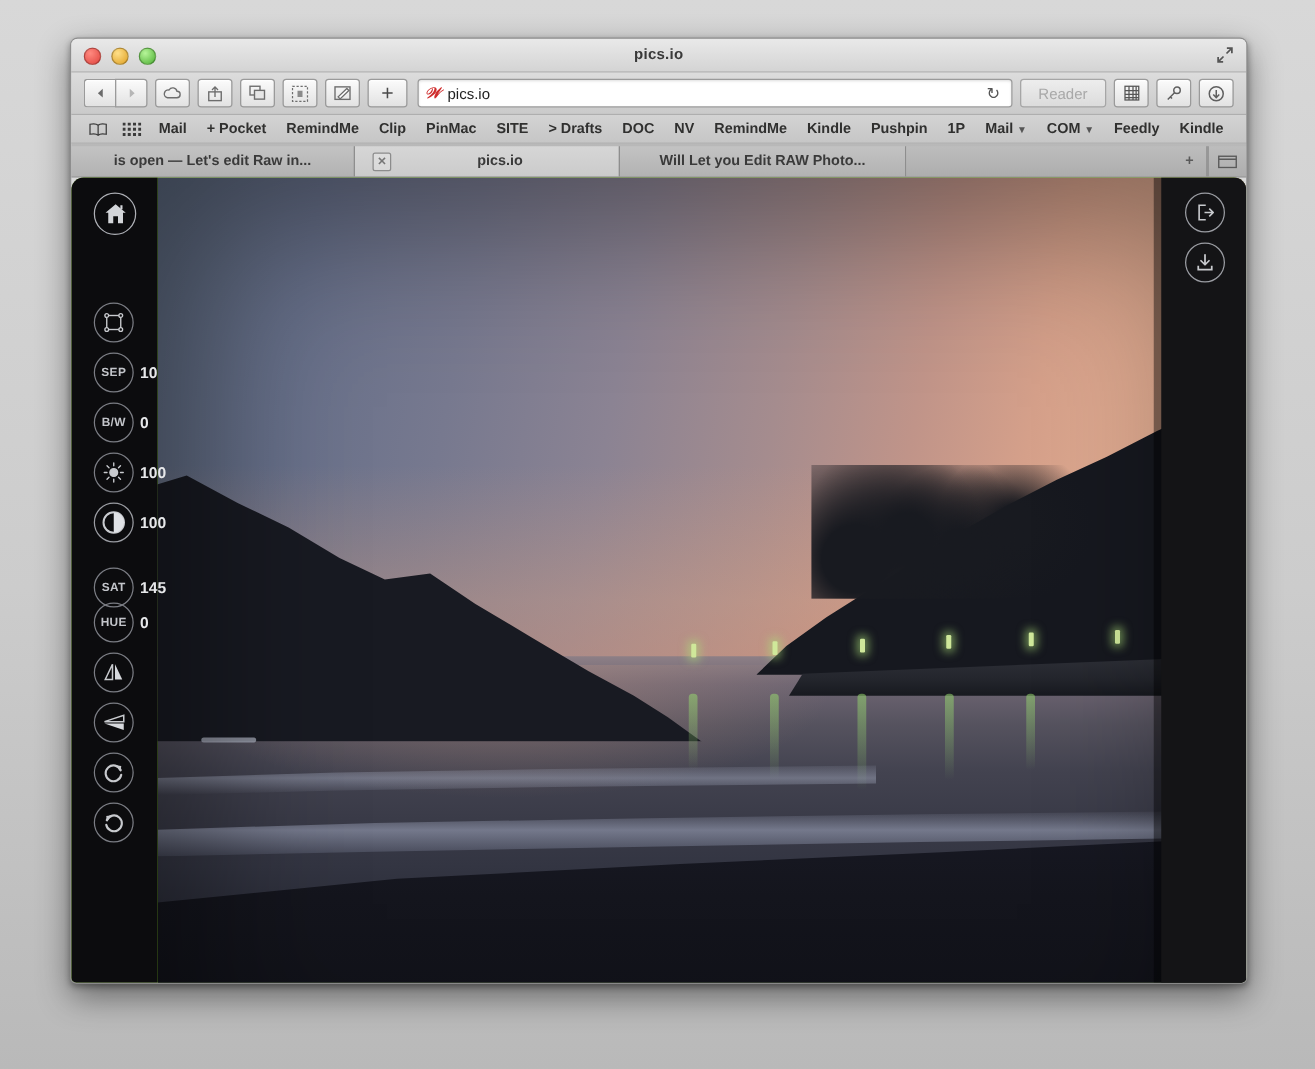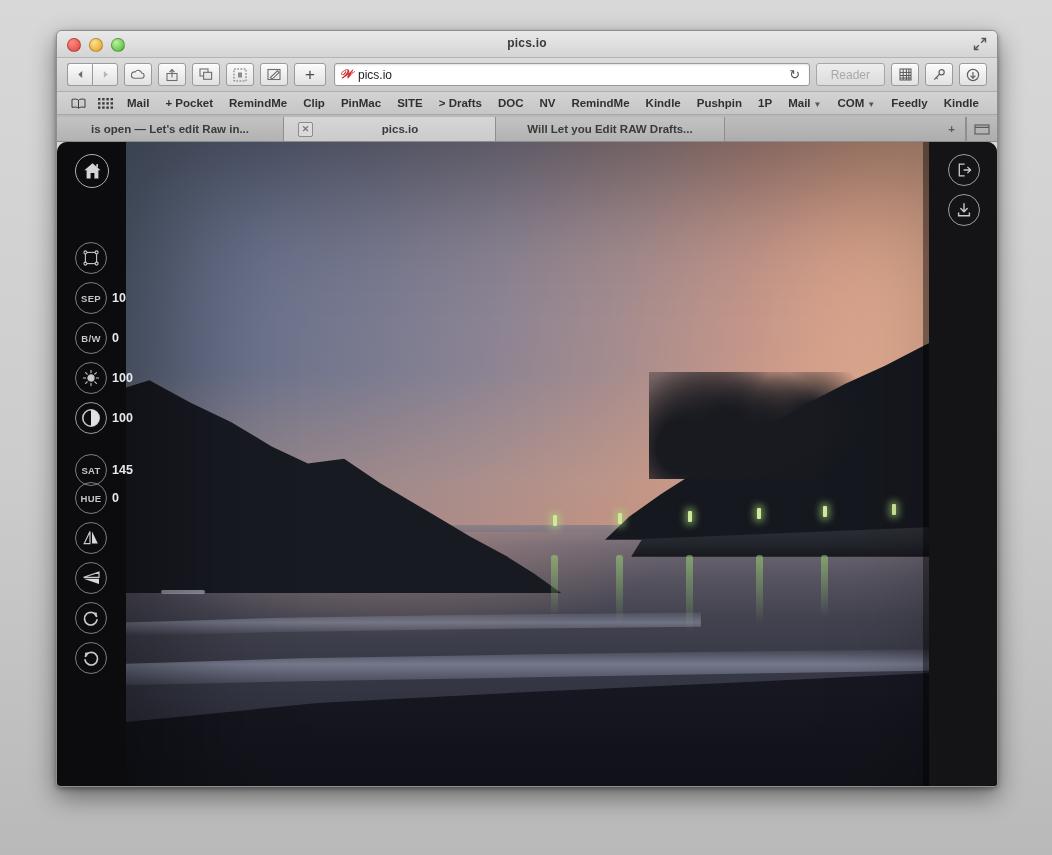--- a/index.html
+++ b/index.html
@@ -321,21 +321,21 @@
 
     <div class="tabbar">
       <div class="tab t1">
         <span>is open — Let's edit Raw in...</span>
       </div>
       <div class="tab t2 active">
         <span class="closebox">✕</span>
         <span style="flex:1;text-align:center">pics.io</span>
       </div>
       <div class="tab t3">
-        <span>Will Let you Edit RAW Drafts...</span>
+        <span>Will Let you Edit RAW Photo...</span>
       </div>
       <div class="tab tfill">+</div>
       <div class="tabend">
         <svg width="16" height="11" viewBox="0 0 16 11" fill="none" stroke="#5a5a5a" stroke-width="1.1">
           <rect x="1" y="1" width="14" height="9"></rect>
             <path d="M1 3.4h14"></path>
         </svg>
       </div>
     </div>
 

